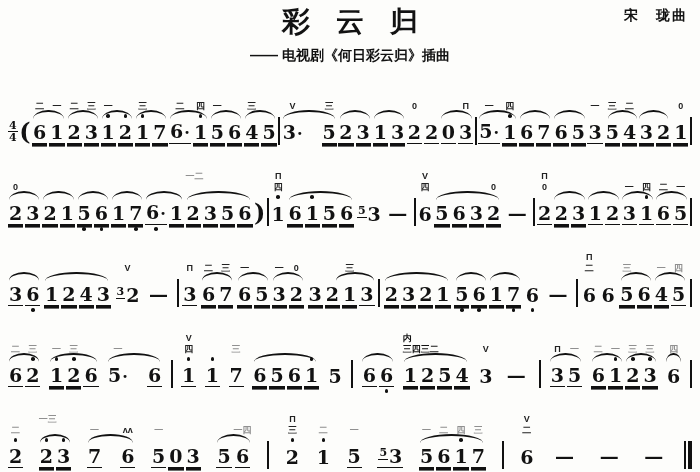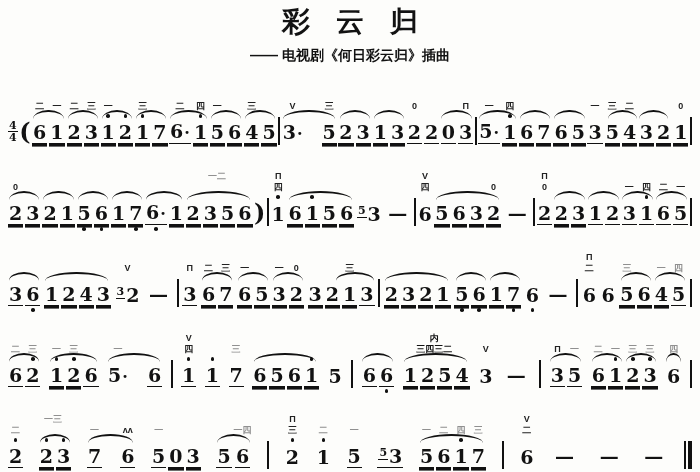--- a/index.html
+++ b/index.html
@@ -23,21 +23,21 @@
   .hid{height:8px;display:flex;align-items:center;justify-content:center;}
   .hid i,.lod i{width:3.5px;height:3.5px;border-radius:50%;background:#111;display:block;}
   .mid{height:24px;font:bold 19px "DejaVu Serif",serif;line-height:24px;display:flex;align-items:flex-end;}
   .lod{height:8px;display:flex;align-items:flex-start;justify-content:center;padding-top:2px;}
   .uwrap{display:inline-block;line-height:21px;padding:0 1px;}
   .u1 .uwrap{border-bottom:1.6px solid #111;}
   .u2 .uwrap{border-bottom:1.6px solid #111;box-shadow:0 2.6px 0 0 #111;}
   .grp{position:relative;display:flex;align-items:flex-end;gap:2px;}
   .grp.wide{gap:18px;}
   .arc{position:absolute;top:20px;height:7px;border-top:2px solid #111;border-radius:50% 50% 0 0/100% 100% 0 0;}
-  .gann{position:absolute;top:0;left:0;right:4px;text-align:center;font:bold 9px "Liberation Sans",sans-serif;line-height:11px;}
+  .gann{position:absolute;top:0;left:0;right:4px;text-align:left;font:bold 9px "Liberation Sans",sans-serif;line-height:11px;}
   .dim .top{color:#909090;}
   .gann.dimmed{color:#909090;}
   .bl{display:inline-block;width:2px;height:28px;background:#111;margin-bottom:-1px;}
   .bl.thick{width:4px;margin-left:2px;}
   .ts{display:inline-flex;flex-direction:column;font:bold 11px "DejaVu Serif",serif;line-height:11px;text-align:center;margin-bottom:1px;}
   .ts b:first-child{border-bottom:1.2px solid #111;padding:0 1px;}
   .paren{font:bold 24px "DejaVu Serif",serif;line-height:25px;}
   .gr{font-size:11px;line-height:11px;border-bottom:1px solid #111;position:relative;top:-7px;margin-right:1px;padding:0 1px;font-weight:bold;}
   .ad{font-size:16px;margin-left:1px;}
   .dashg{font-weight:bold;font-size:19px;padding:0 5px;}
@@ -46,20 +46,21 @@
 <body>
 
 <div class="hdr">
   <div class="hl">
   </div>
   <div class="hc">
     <div class="title">彩云归</div>
     <div class="subtitle">—— 电视剧《何日彩云归》插曲</div>
   </div>
   <div class="hr">
+    <div class="composer">宋　珑曲</div>
   </div>
 </div>
 
 <div class="score">
     <div class="sysline">
       <div class="cell">
         <div class="top"></div>
         <div class="hid"></div>
         <div class="mid">
           <span class="ts">

